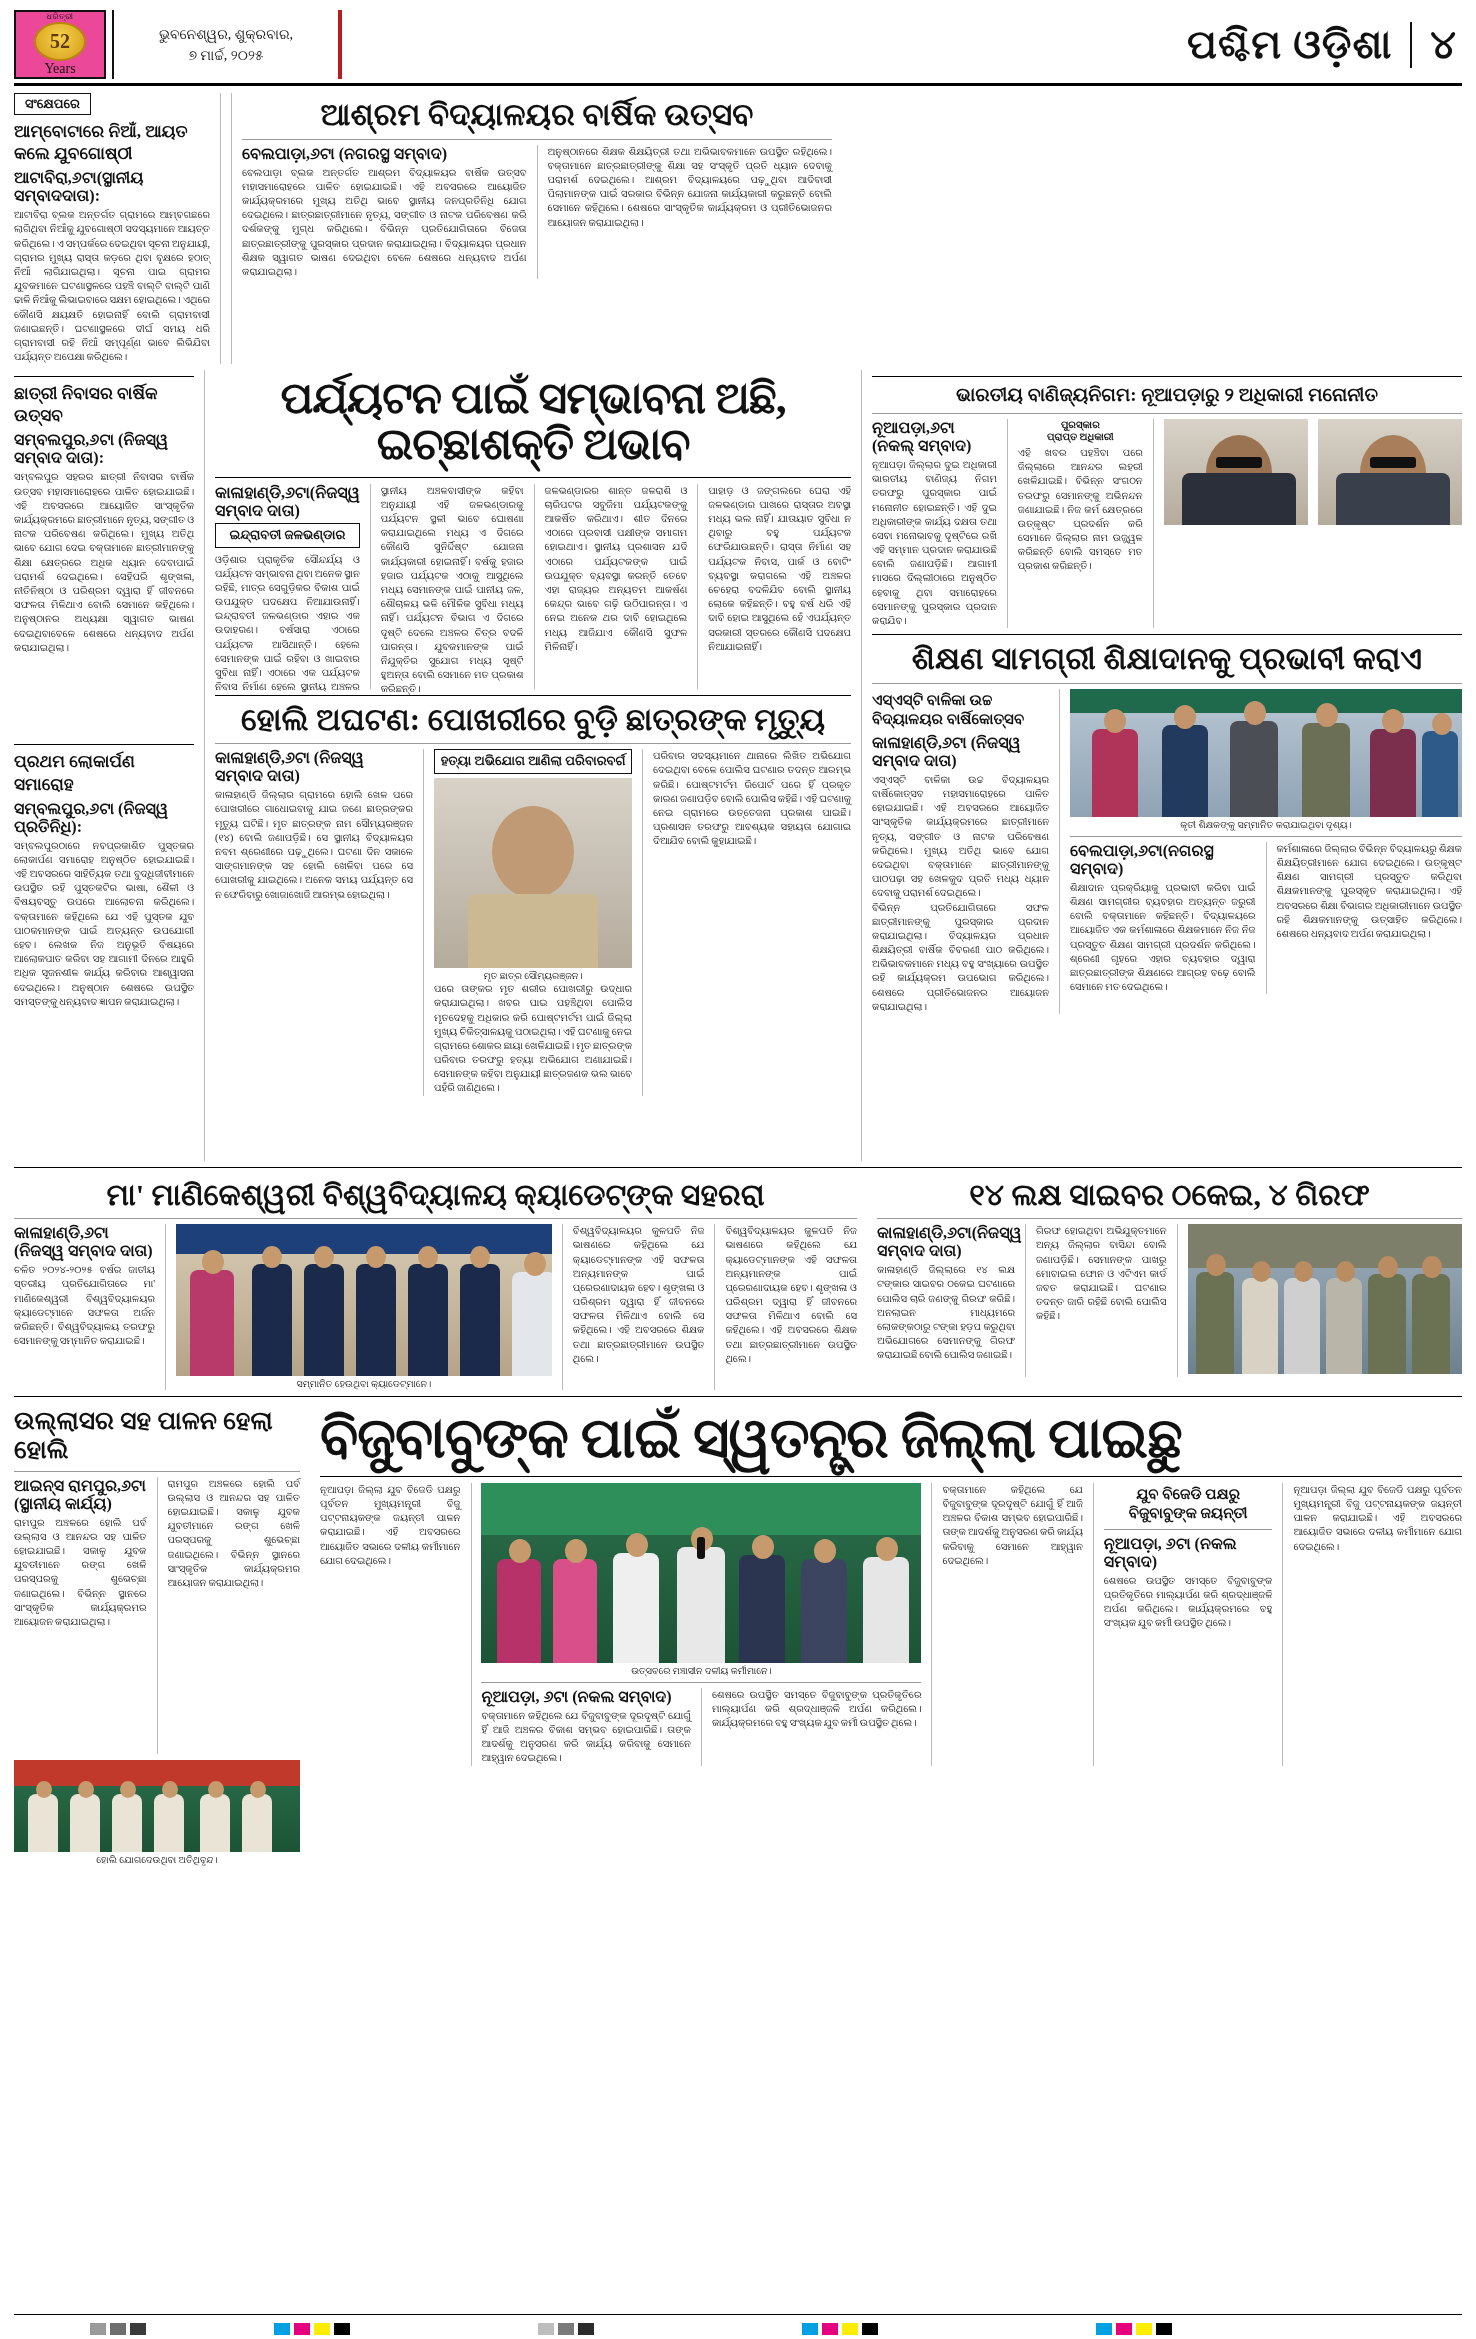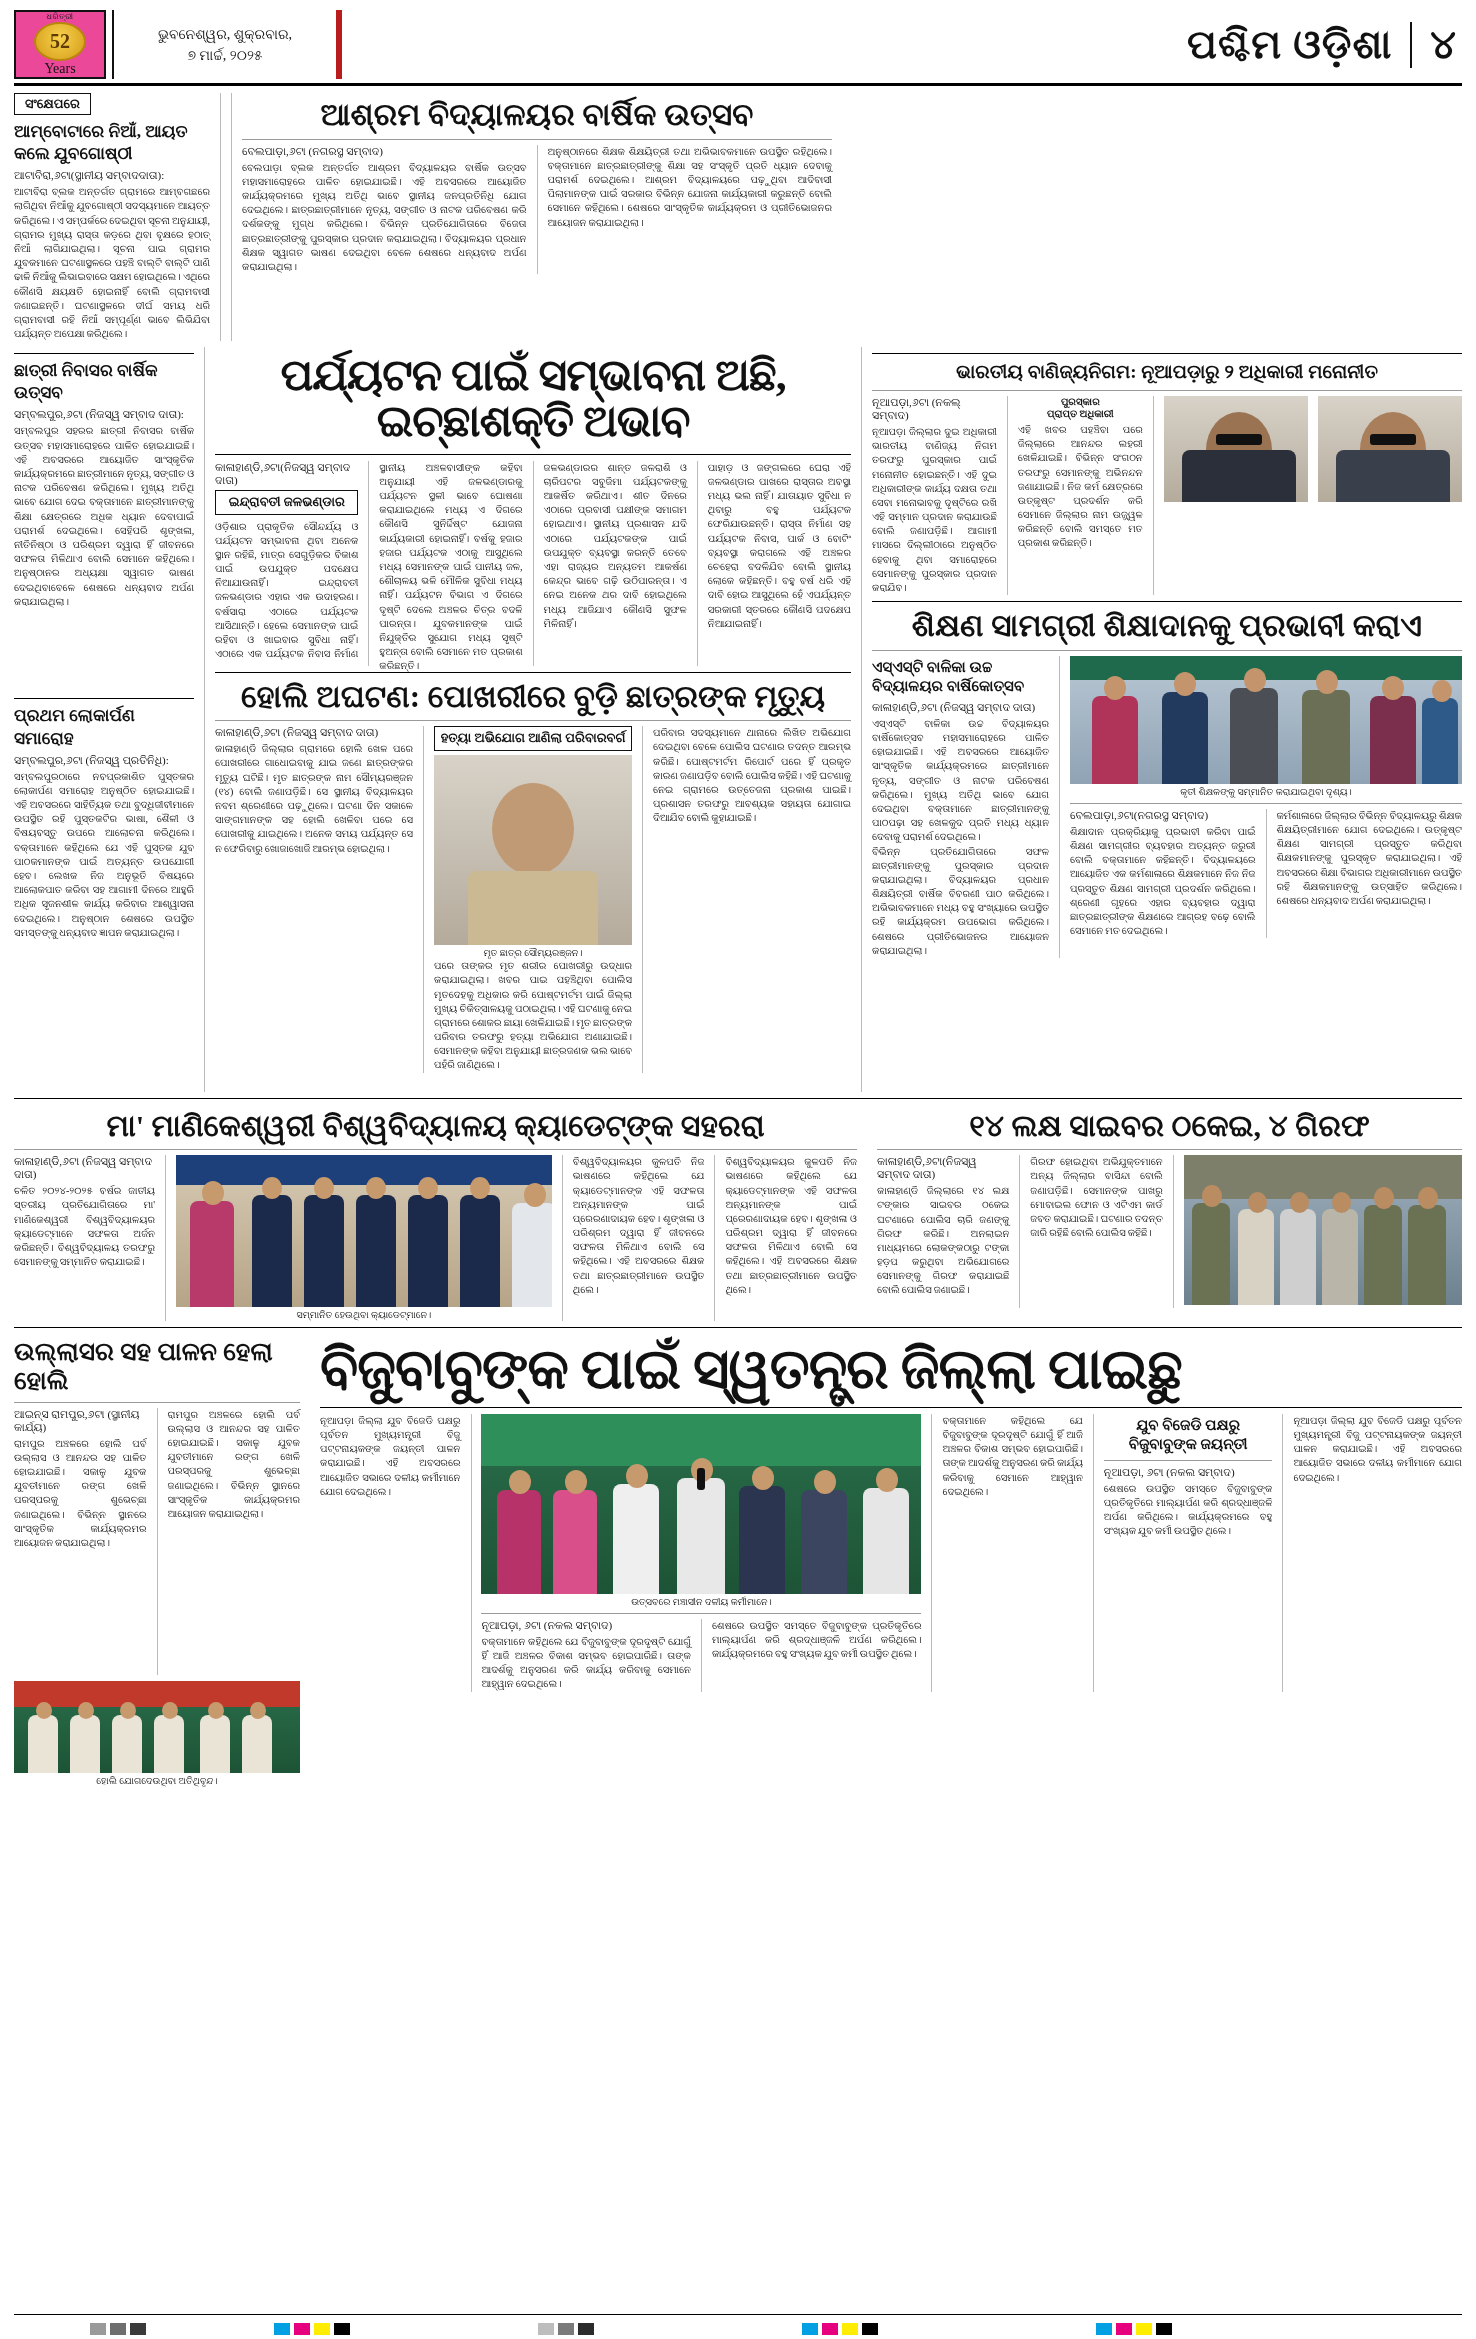--- a/index.html
+++ b/index.html
@@ -13,38 +13,38 @@
     overflow:hidden;
   }
   .page { width:1476px; height:2339px; padding:10px 14px 0 14px; position:relative; }
 
   
   .masthead { display:flex; align-items:stretch; border-bottom:3px solid #000; padding-bottom:4px; height:76px; }
   .logo-box { width:92px; border:2px solid #111; display:flex; flex-direction:column; align-items:center; justify-content:center; background:#ec4899; }
   .logo-top { font-size:8px; letter-spacing:.5px; }
   .logo-badge { width:52px; height:42px; border-radius:50%; background:radial-gradient(circle at 50% 40%, #f7d14e, #d39b16); display:flex; align-items:center; justify-content:center; font-size:20px; font-weight:bold; color:#5d3b00; border:2px solid #b8860b; }
   .logo-years { font-size:14px; }
-  .date-box { width:230px; border-left:2px solid #111; border-right:6px solid #b91c1c; margin-left:6px; display:flex; flex-direction:column; align-items:center; justify-content:center; font-size:14px; line-height:1.5; }
+  .date-box { width:230px; border-left:2px solid #111; border-right:4px solid #b91c1c; margin-left:6px; display:flex; flex-direction:column; align-items:center; justify-content:center; font-size:14px; line-height:1.5; }
   .masthead-spacer { flex:1; }
   .section-title { display:flex; align-items:center; justify-content:flex-end; gap:18px; padding-right:6px; }
   .section-title .name { font-size:40px; font-weight:bold; letter-spacing:1px; }
   .section-title .divider { width:2px; height:46px; background:#111; }
   .section-title .pageno { font-size:40px; font-weight:bold; }
 
   
   .cols { display:flex; gap:10px; }
   .rule-v { width:1px; background:#bbb; }
   .hr { border-top:1px solid #000; margin:6px 0; }
   .hr-thin { border-top:1px solid #999; margin:5px 0; }
 
   .kicker { border:1px solid #111; display:inline-block; padding:2px 10px; font-size:13px; font-weight:bold; margin-bottom:4px; }
   .hl2 { font-size:17px; font-weight:bold; line-height:1.3; margin:2px 0 4px; }
   .hl-big { font-size:44px; font-weight:bold; line-height:1.05; text-align:center; margin:6px 0 8px; letter-spacing:-1px; }
   .hl-mid { font-size:31px; font-weight:bold; line-height:1.15; margin:4px 0 6px; }
-  .byline { font-size:11px; font-weight:normal; margin-bottom:3px; }
+  .byline { font-size:16px; font-weight:bold; margin-bottom:3px; }
   .body { font-size:10px; line-height:1.42; text-align:justify; word-spacing:-0.5px; }
   .caption { font-size:9.5px; text-align:center; margin-top:3px; }
 
   .photo { background:#cfd6d9; position:relative; overflow:hidden; }
   .ph-water { background:linear-gradient(#7fb6c9 0%, #4f93ae 45%, #2e7491 100%); }
   .ph-hill { position:absolute; left:0; right:0; top:0; height:42%; background:linear-gradient(#b9bd8e, #8d9462 70%, #6f7a4b); }
   .ph-hill:after { content:""; position:absolute; left:0; right:0; bottom:-6px; height:18px; background:#5f6b42; border-radius:50%/10px; }
   .boat { position:absolute; width:46px; height:7px; background:#15232b; border-radius:0 0 8px 8px; }
   .boat i { position:absolute; top:-8px; width:4px; height:8px; background:#fff; border-radius:2px; }
 

